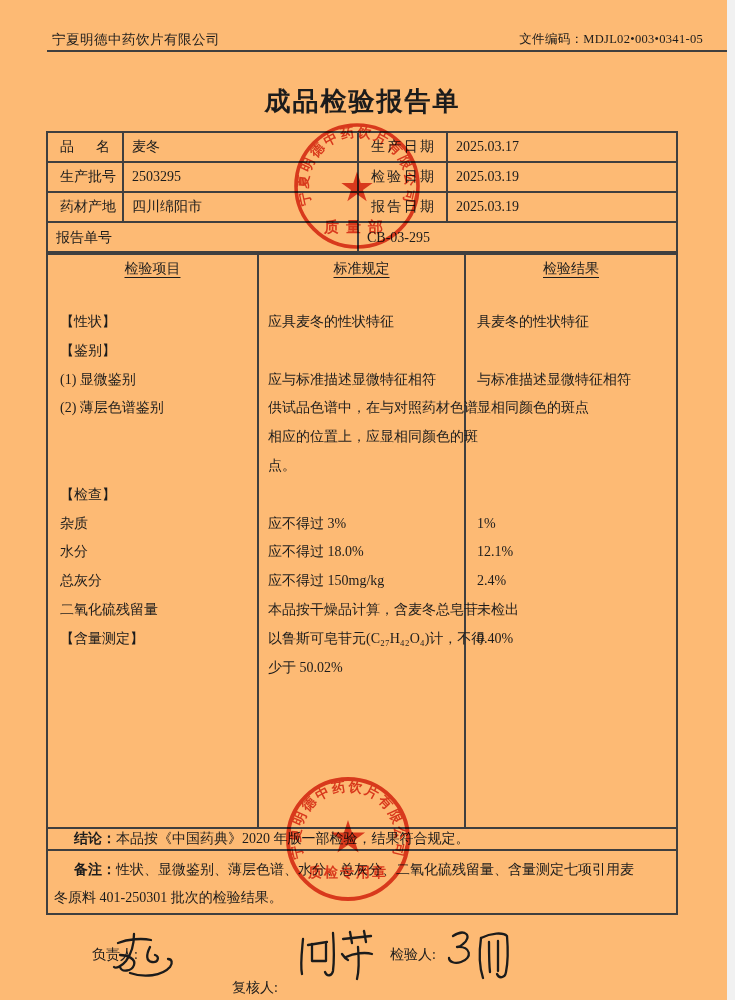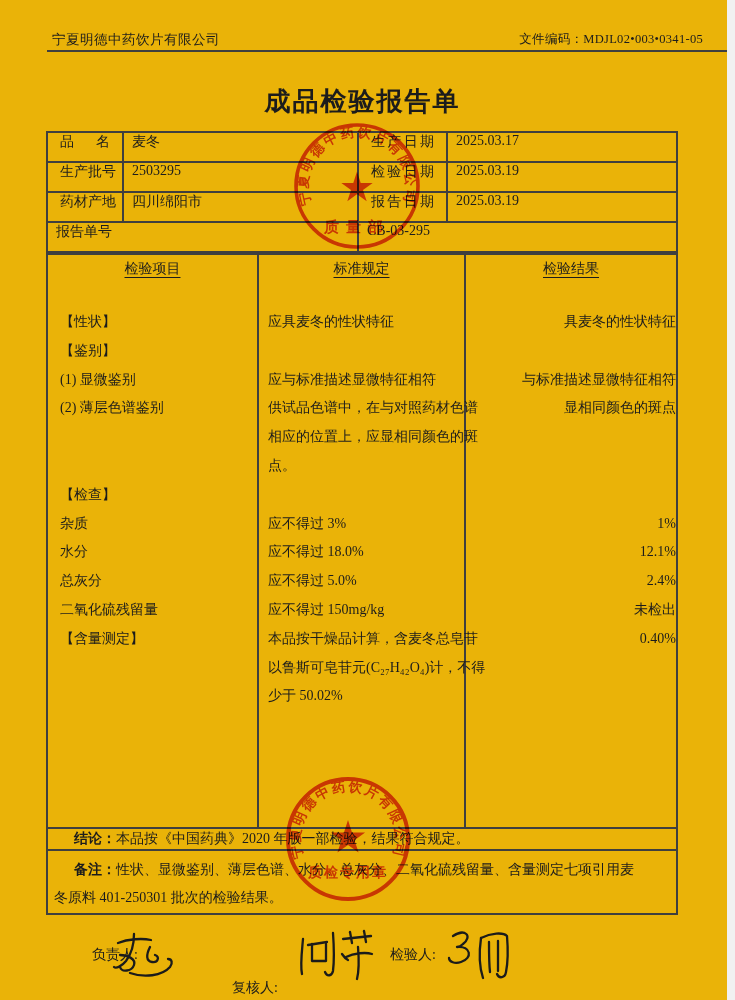--- a/index.html
+++ b/index.html
@@ -7,21 +7,21 @@
     --line:#3f3f3f;
     --stamp:#d8402e;
   }
   *{box-sizing:border-box;margin:0;padding:0;}
   html,body{background:#ffffff;}
   body{
     width:735px;height:1000px;position:relative;overflow:hidden;
     font-family:"Liberation Serif","DejaVu Serif",serif;
     color:var(--ink);
   }
-  .page{position:absolute;inset:0;background:#eab308;}
+  .page{position:absolute;inset:0;background:#fdba74;}
   .scan-band{position:absolute;right:0;top:0;width:8px;height:100%;background:#f1f1f1;}
 
   
   .hdr-company{position:absolute;left:52px;top:31px;font-size:13.5px;letter-spacing:.5px;}
   .hdr-code{position:absolute;right:32px;top:31px;font-size:12.5px;letter-spacing:.3px;}
   .hdr-rule{position:absolute;left:47px;top:50px;width:680px;height:2px;background:var(--line);}
 
   .title{
     position:absolute;left:0;top:84px;width:725px;text-align:center;
     font-size:26px;font-weight:bold;letter-spacing:2px;
@@ -29,21 +29,21 @@
 
   
   .info-table{
     position:absolute;left:46px;top:131px;width:632px;
     border:2px solid var(--line);
     display:grid;grid-template-columns:76px 235px 89px 1fr;grid-auto-rows:30px;
     font-size:14px;
   }
   .info-table .cell{
     border-right:2px solid var(--line);border-bottom:2px solid var(--line);
-    display:flex;padding:0 8px;white-space:nowrap;overflow:visible;
+    display:flex;align-items:center;padding:0 8px;white-space:nowrap;overflow:visible;
   }
   .info-table .cell.lastcol{border-right:none;}
   .info-table .cell.lastrow{border-bottom:none;}
   .info-table .jlabel{display:block;width:100%;text-align:justify;text-align-last:justify;padding:0 4px;}
   .info-table .span12{grid-column:1 / 3;}
   .info-table .span34{grid-column:3 / 5;}
 
   
   .report-table{
     position:absolute;left:46px;top:251px;width:632px;
@@ -53,21 +53,21 @@
   .insp-col{border-right:2px solid var(--line);position:relative;}
   .insp-col.last{border-right:none;}
   .col-header{
     margin-top:7px;text-align:center;font-size:14px;
     text-decoration:underline;text-underline-offset:4px;text-decoration-thickness:1px;
   }
   .tlines{position:absolute;left:0;right:0;top:55px;}
   .tline{height:28.8px;line-height:28.8px;white-space:nowrap;overflow:visible;}
   .insp-col.c1 .tline{padding-left:12px;}
   .insp-col.c2 .tline{padding-left:9px;}
-  .insp-col.c3 .tline{padding-left:11px;text-align:right;}
+  .insp-col.c3 .tline{padding-left:11px;}
 
   .conclusion-row{
     height:22px;border-top:2px solid var(--line);
     display:flex;align-items:center;padding-left:26px;
   }
   .remark-row{height:64px;border-top:2px solid var(--line);padding:5px 8px 0 6px;line-height:28px;}
   .remark-l1{padding-left:20px;white-space:nowrap;}
   .bold{font-weight:bold;}
 
   
@@ -160,21 +160,20 @@
         <div class="tlines">
             <div class="tline">应具麦冬的性状特征</div>
             <div class="tline"></div>
             <div class="tline">应与标准描述显微特征相符</div>
             <div class="tline">供试品色谱中，在与对照药材色谱</div>
             <div class="tline">相应的位置上，应显相同颜色的斑</div>
             <div class="tline">点。</div>
             <div class="tline"></div>
             <div class="tline">应不得过 3%</div>
             <div class="tline">应不得过 18.0%</div>
-            <div class="tline">应不得过 5.0%</div>
             <div class="tline">应不得过 150mg/kg</div>
             <div class="tline">本品按干燥品计算，含麦冬总皂苷</div>
             <div class="tline">以鲁斯可皂苷元(C₂₇H₄₂O₄)计，不得</div>
             <div class="tline">少于 50.02%</div>
           </div>
       </div>
       <div class="insp-col c3 last">
         <div class="col-header">检验结果</div>
         <div class="tlines">
             <div class="tline">具麦冬的性状特征</div>

